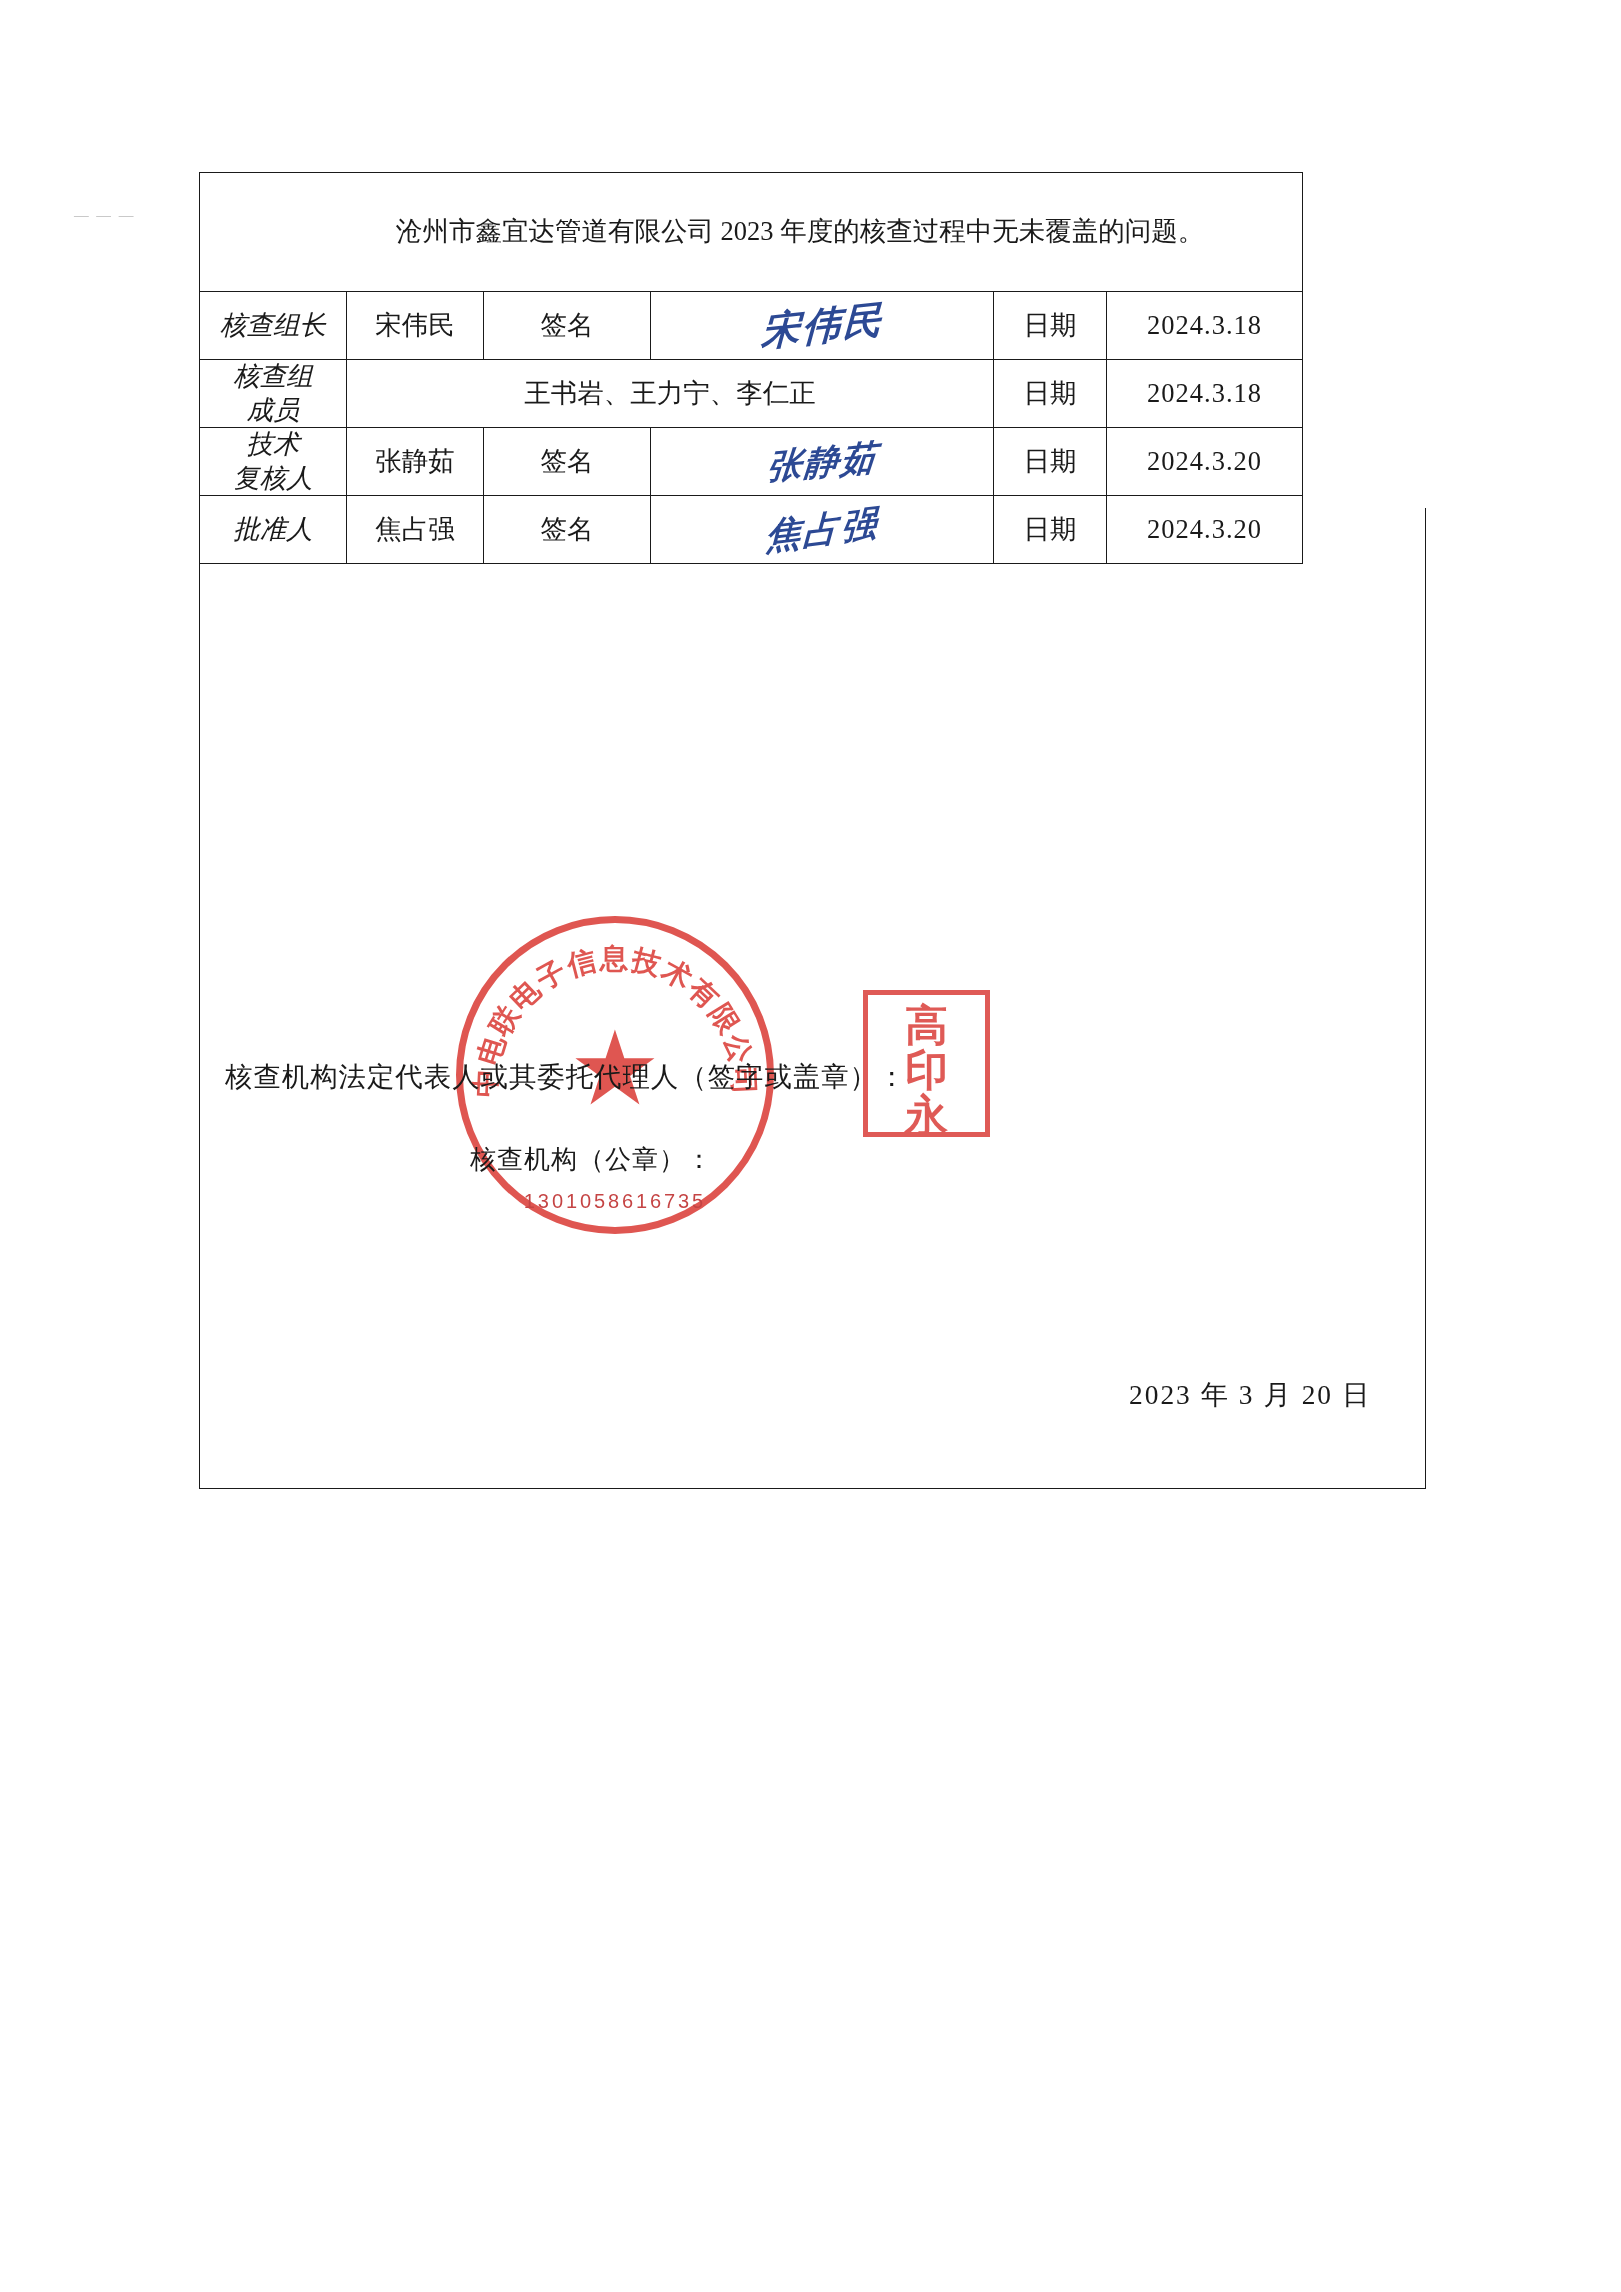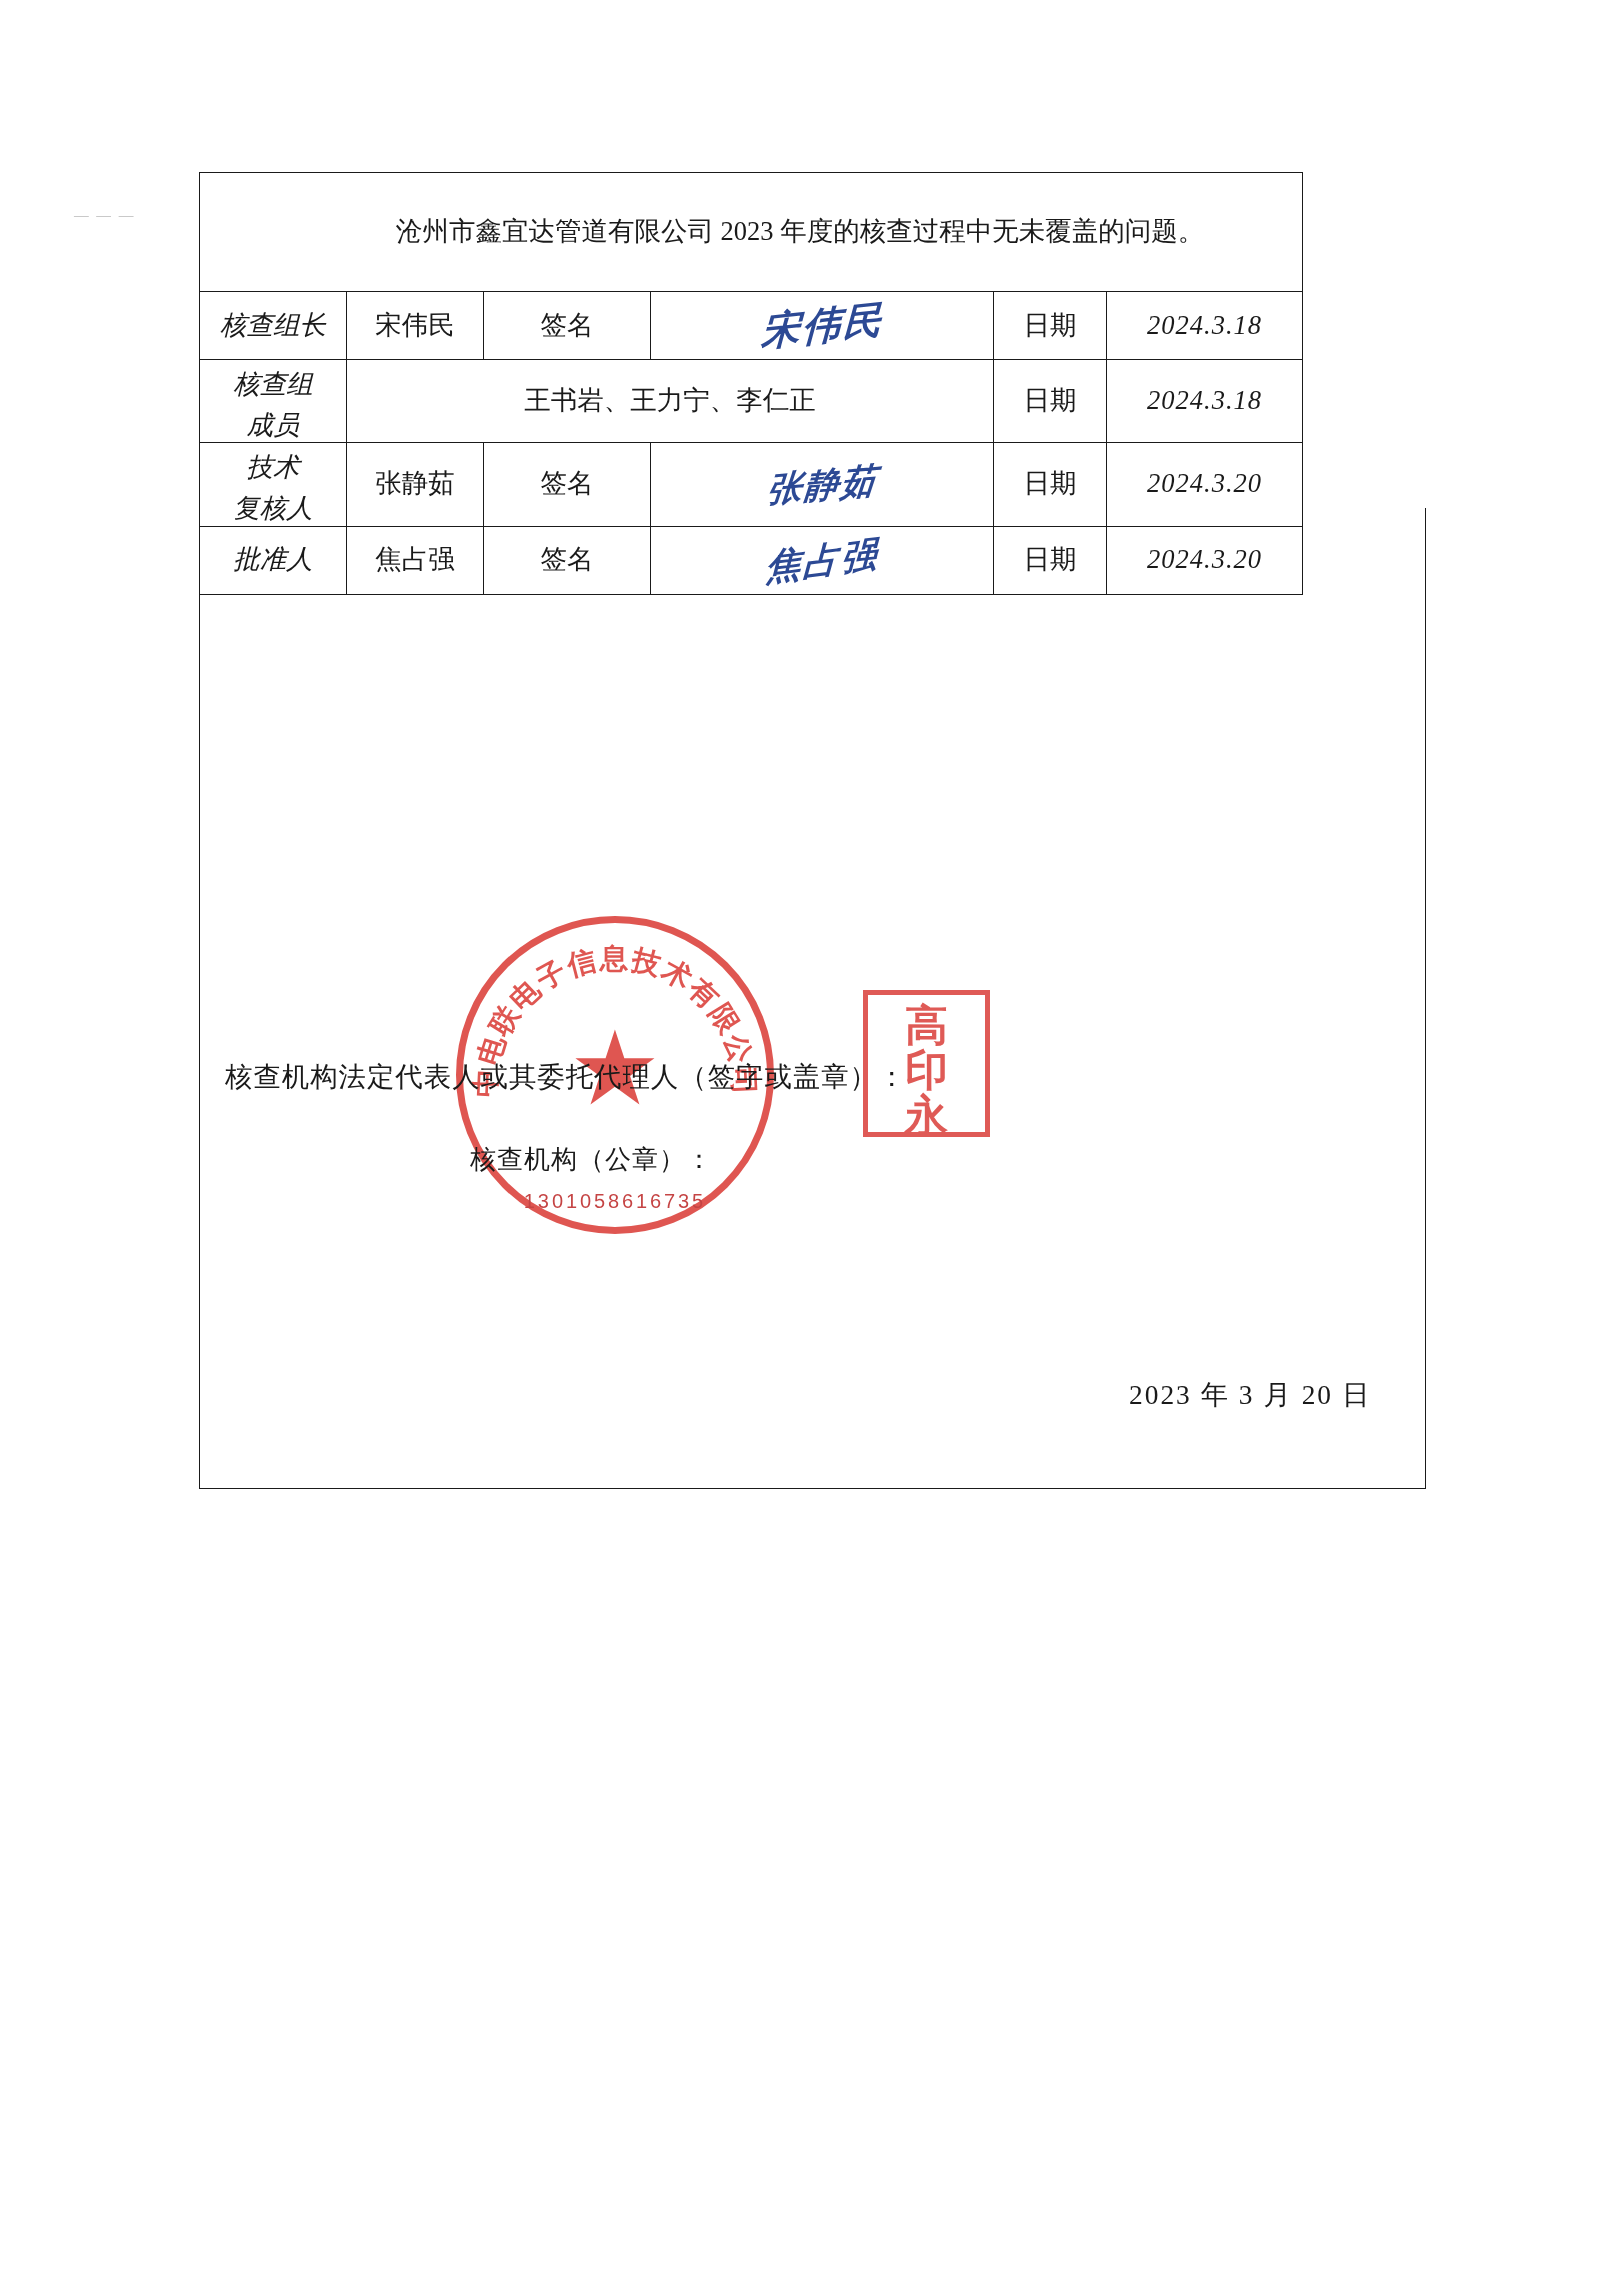--- a/index.html
+++ b/index.html
@@ -50,41 +50,41 @@
   }
 
   .stmt-cell {
     text-align: left;
     padding: 25.5px 0 25.5px 98px !important;
     height: 98px;
     font-size: 27.4px;
   }
 
   .role-cell { font-size: 26.5px; font-style: italic; }
-  .role-cell .two-line { display: block; line-height: 1.25; margin-top: 8px; }
+  .role-cell .two-line { display: block; line-height: 1.25; }
 
   .sign-cell {
     position: relative;
     height: 76px;
   }
   .sig {
     font-family: "DejaVu Serif", serif;
     font-style: italic;
     font-size: 39px;
     color: #1b3a8c;
     letter-spacing: 2px;
     transform: rotate(-6deg) skewX(-8deg);
     display: inline-block;
     font-weight: bold;
     opacity: 0.92;
   }
   .sig.s2 { font-size: 35px; transform: rotate(-5deg) skewX(-10deg); }
   .sig.s3 { font-size: 36px; transform: rotate(-7deg) skewX(-9deg); }
 
-  .date-cell { font-size: 26.5px; letter-spacing: 1px; font-style: italic; }
+  .date-cell { font-size: 26.5px; letter-spacing: 1px; }
 
   .body-area {
     position: absolute;
     left: 199px;
     top: 508px;
     width: 1225px;
     height: 980px;
     border-left: 1.5px solid #1a1a1a;
     border-right: 1.5px solid #1a1a1a;
     border-bottom: 1.5px solid #1a1a1a;

